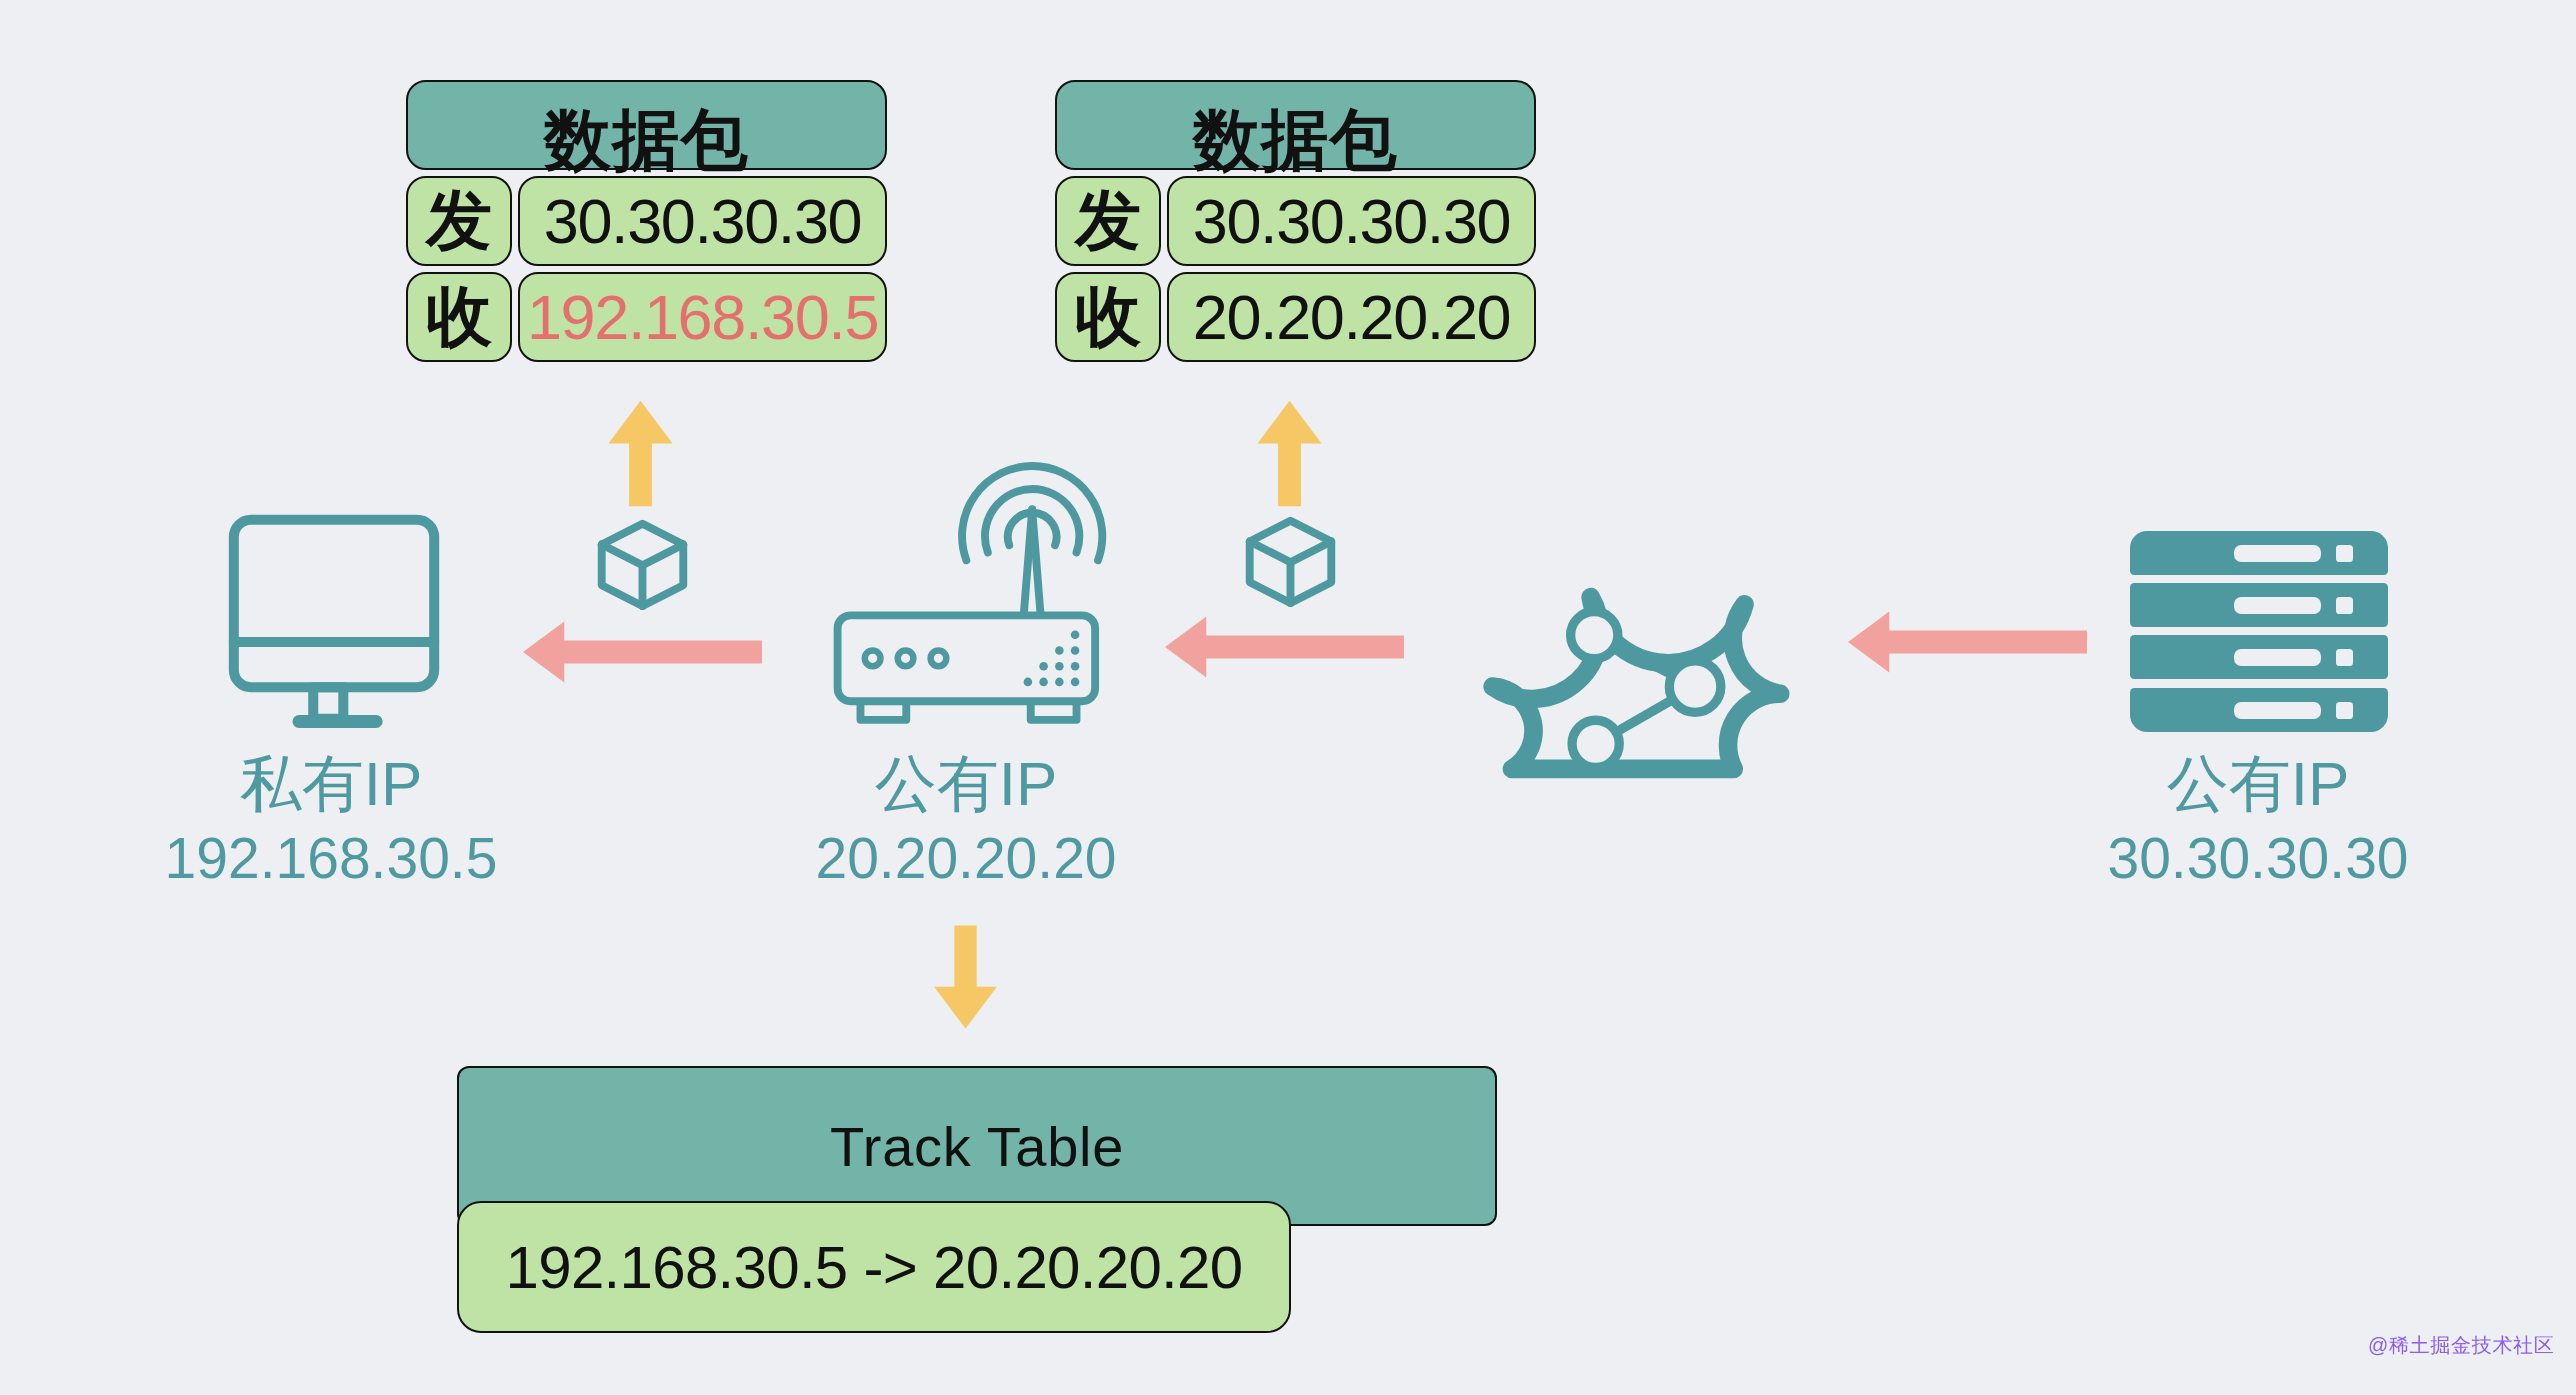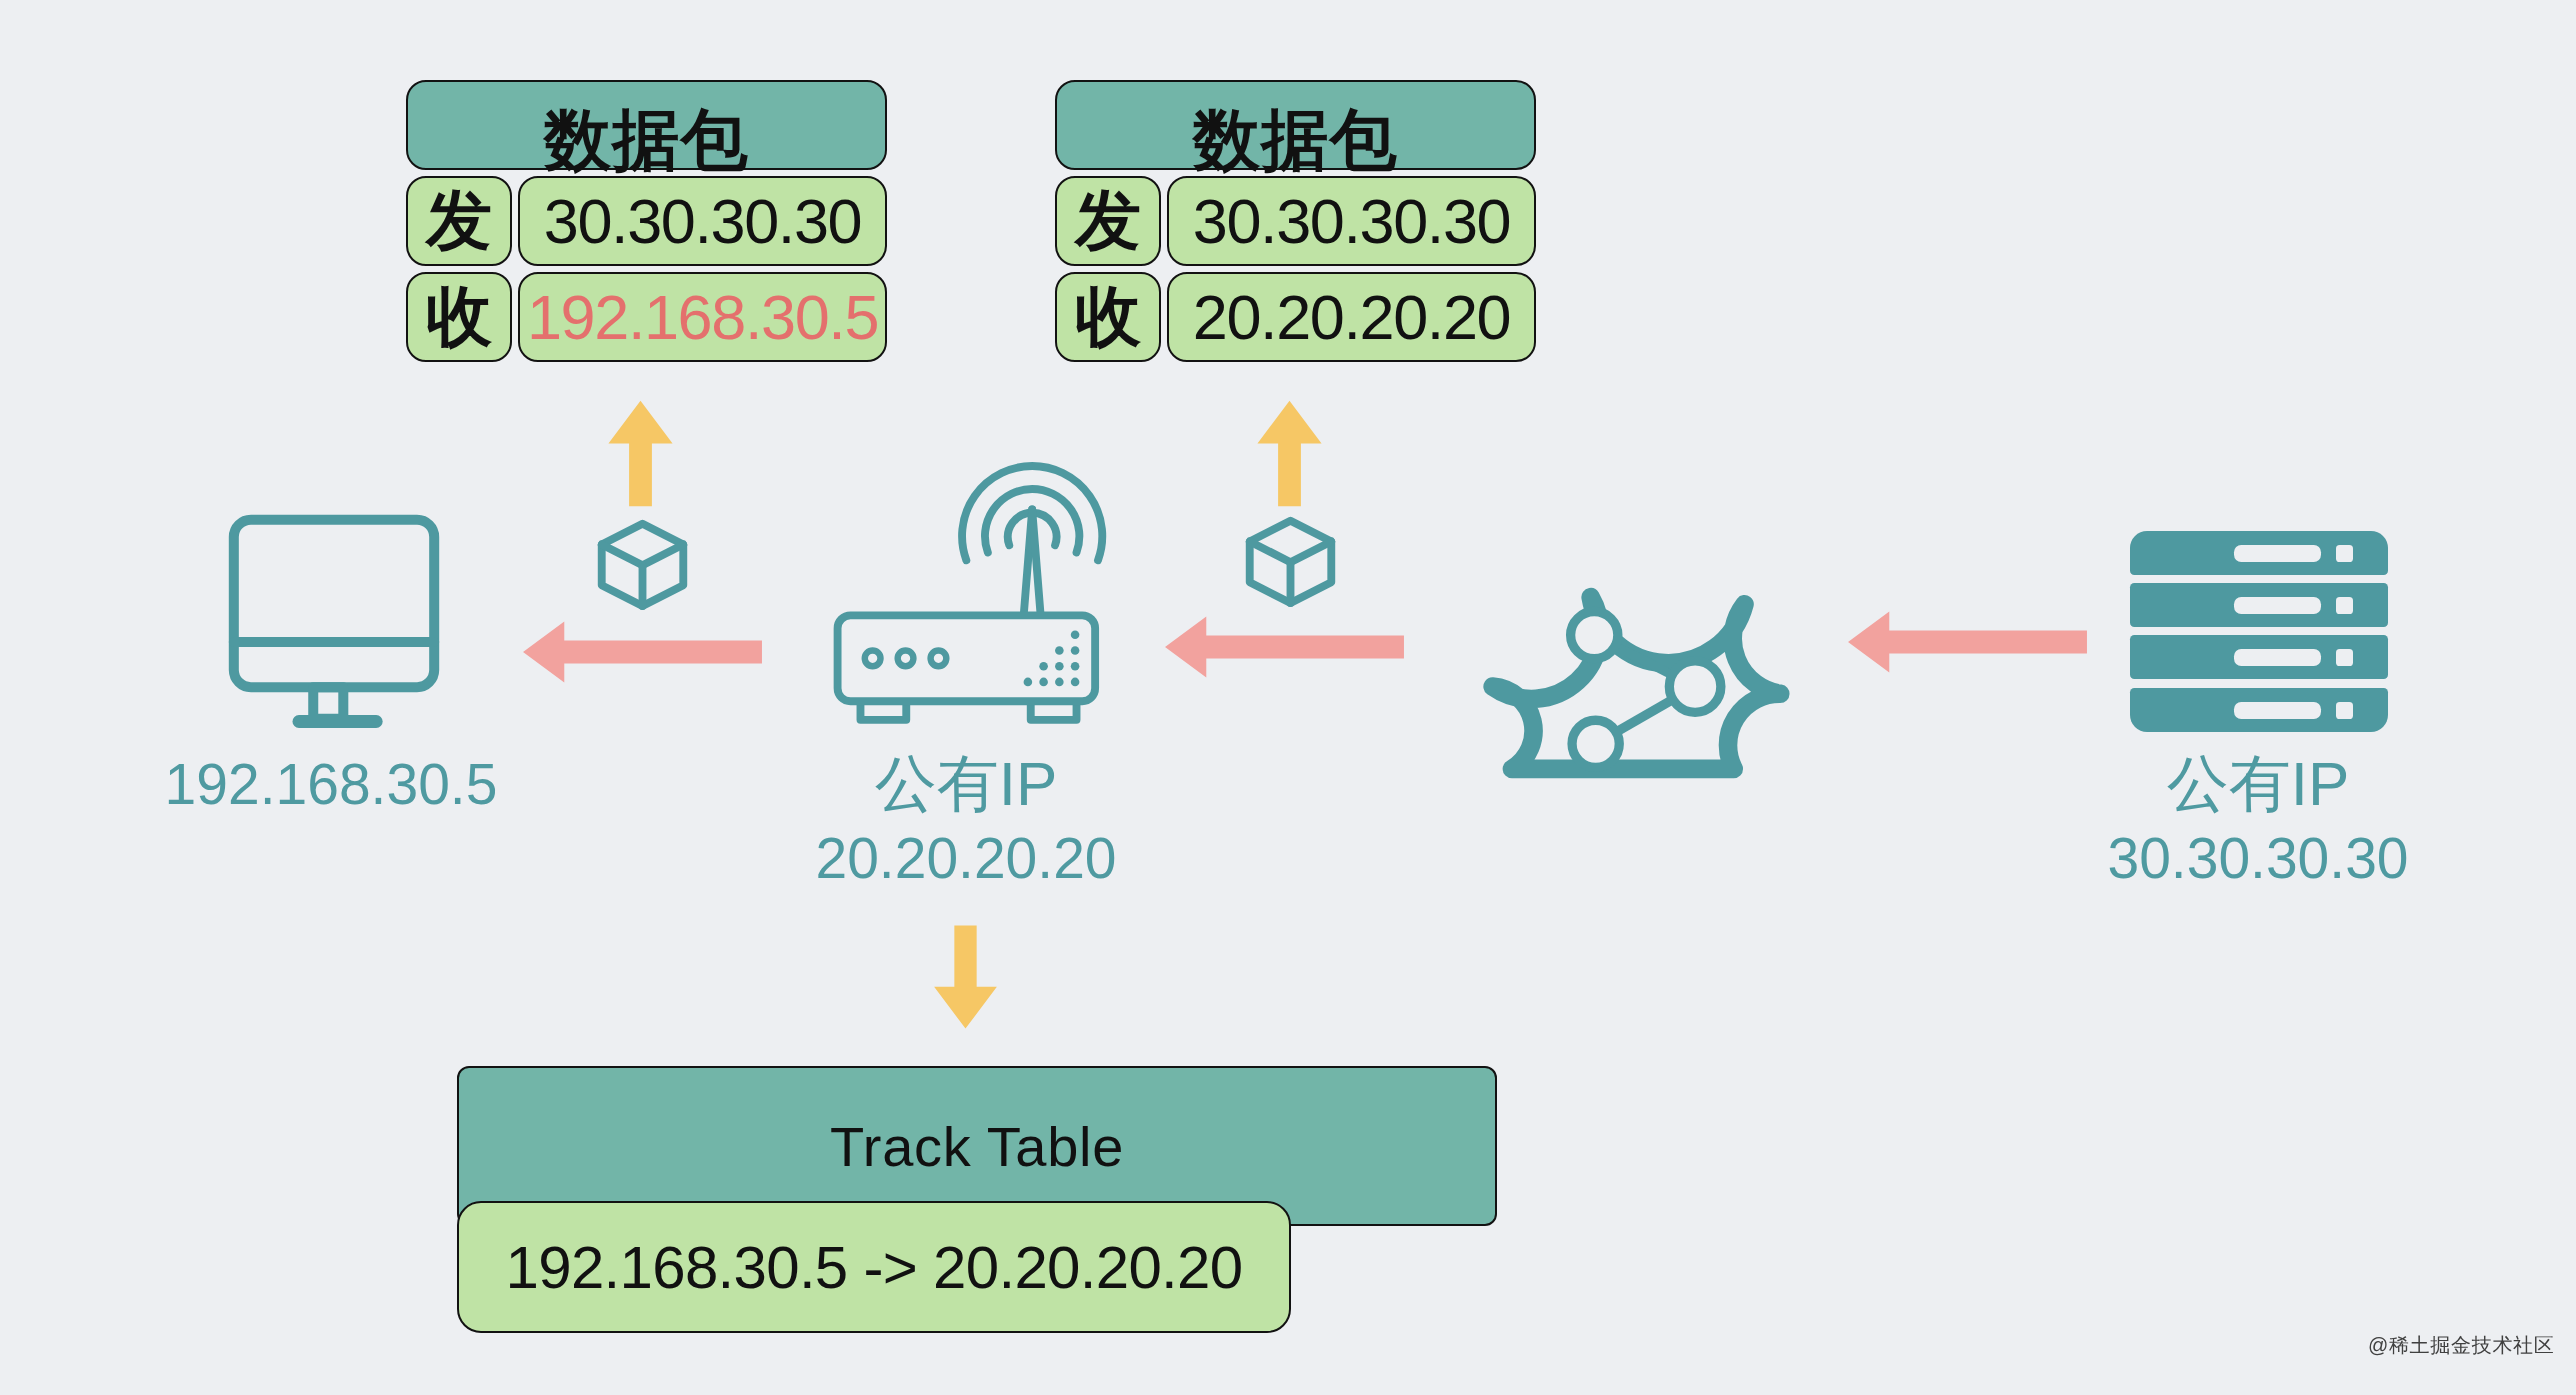--- a/index.html
+++ b/index.html
@@ -28,21 +28,21 @@
     line-height:74px;
   }
   .dev-label .l1{font-size:62px;display:block;}
   .dev-label .l2{font-size:57px;display:block;white-space:nowrap;}
   
   .track-title{font-size:56px;font-weight:500;letter-spacing:0.7px;}
   .track-entry{font-size:60px;font-weight:500;letter-spacing:-0.7px;white-space:nowrap;}
   
   .watermark{
     position:absolute;right:21.5px;top:1332px;width:429px;text-align:right;
-    font-size:20px;color:#404040;letter-spacing:0.7px;
+    font-size:20px;color:#8b5cf6;letter-spacing:0.7px;
   }
   svg{display:block;overflow:visible;}
   
   .srv-bar{position:absolute;left:0;width:258px;height:44px;background:#4e99a0;}
   .srv-slot{position:absolute;left:104px;top:13.6px;width:87px;height:17px;border-radius:7.2px;background:#edeff2;}
   .srv-sq{position:absolute;left:206px;top:13.6px;width:17px;height:17px;border-radius:3.6px;background:#edeff2;}
 </style>
 </head>
 <body>
 
@@ -116,20 +116,21 @@
 
 <svg class="abs" style="left:223px;top:509px;" width="222" height="229" viewBox="0 0 310 320">
   <g fill="none" stroke="#4e99a0" stroke-width="14" stroke-linejoin="round" stroke-linecap="round">
     <rect x="15" y="15" width="280" height="234" rx="24"></rect>
     <line x1="15" y1="186" x2="295" y2="186"></line>
     <rect x="126" y="249" width="42" height="44"></rect>
   </g>
   <rect x="97" y="288" width="126" height="18" rx="9" fill="#4e99a0"></rect>
 </svg>
 <div class="dev-label" style="left:145px;top:747px;">
+  <span class="l1">私有IP</span>
   <span class="l2">192.168.30.5</span>
 </div>
 
 <svg class="abs" style="left:829px;top:465px;" width="279" height="265" viewBox="0 0 390 370">
   <g fill="none" stroke="#4e99a0" stroke-width="11" stroke-linecap="round" stroke-linejoin="round">
 
     <path d="M 252 112 A 34 34 0 1 1 316 112"></path>
     <path d="M 222 122 A 66 66 0 1 1 346 122"></path>
     <path d="M 192 133 A 98 98 0 1 1 376 133"></path>
 

